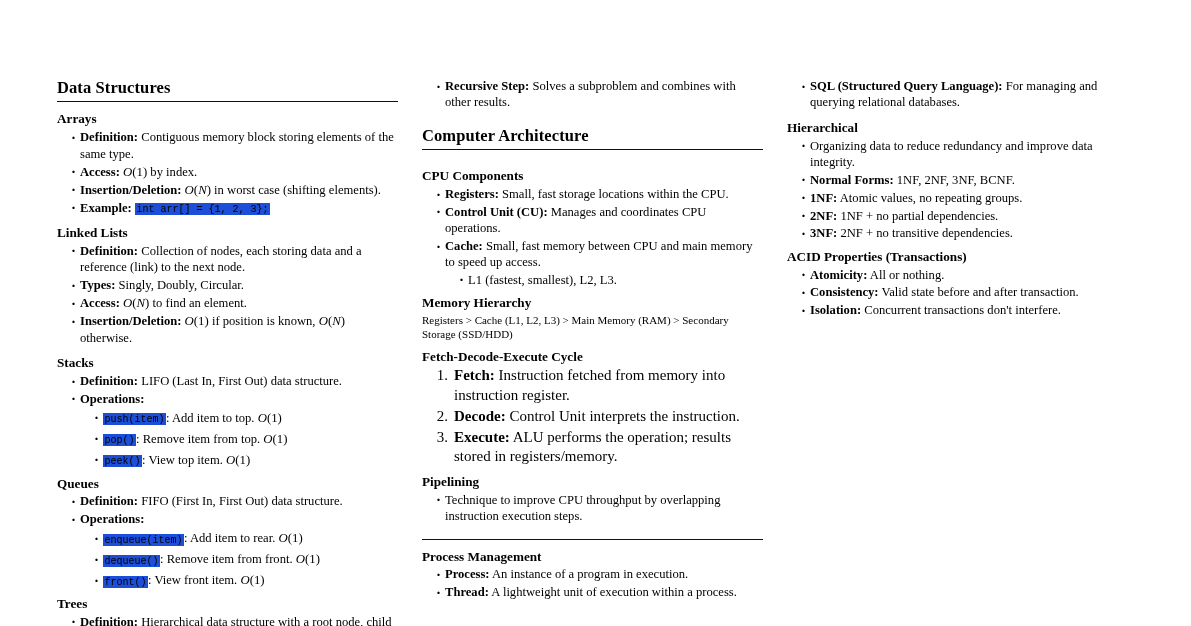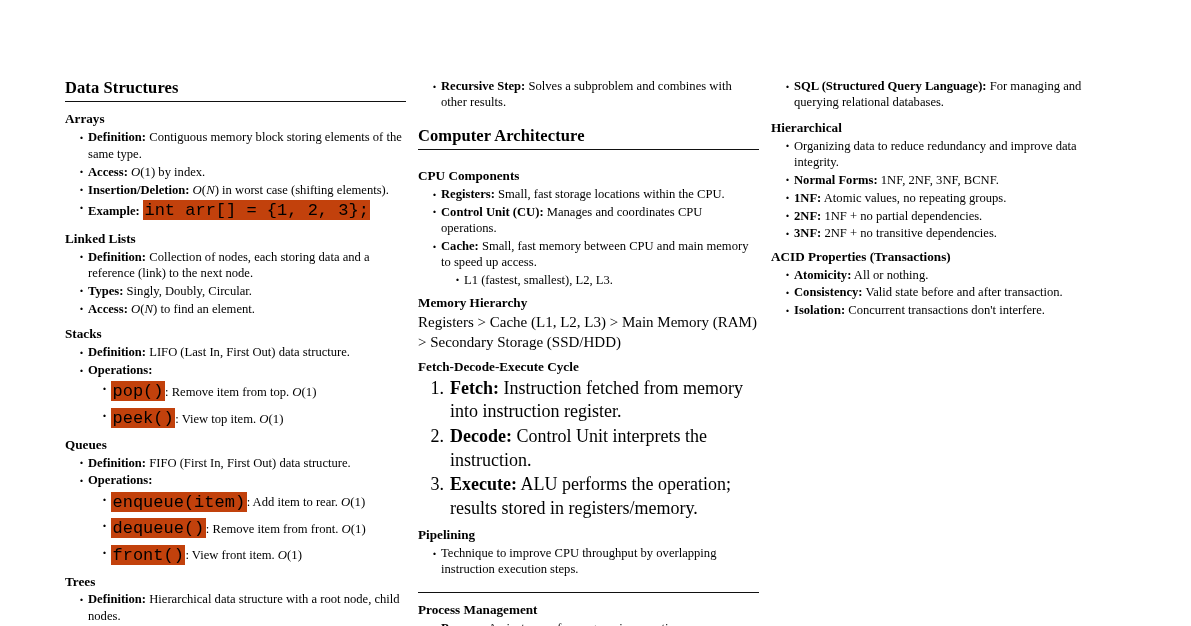--- a/index.html
+++ b/index.html
@@ -15,26 +15,26 @@
     color: #000000;
   }
   .page {
     position: relative;
     width: 1191px;
     height: 626px;
     overflow: hidden;
   }
   .columns {
     position: absolute;
-    left: 65px;
+    left: 57px;
     top: 78px;
     width: 1058px;
     height: 548px;
     display: flex;
-    gap: 12px;
+    gap: 24px;
     overflow: hidden;
   }
   .col {
     width: 341px;
     flex: 0 0 341px;
     overflow: hidden;
   }
   .col-3 { width: 330px; flex: 0 0 330px; }
 
   h2.section {
@@ -92,48 +92,48 @@
     margin-bottom: 1px;
   }
   ul.bl ul.bl > li { margin-bottom: 4.5px; }
 
   ol.nl {
     padding-left: 10px;
     counter-reset: step;
   }
   ol.nl > li {
     position: relative;
-    font-size: 18px;
+    font-size: 15px;
     line-height: 1.30;
     margin: 0 0 1.5px 0;
     padding-left: 22px;
     counter-increment: step;
   }
   ol.nl > li::before {
     content: counter(step) ".";
     position: absolute;
     left: 0;
     top: 0;
     width: 16px;
     text-align: right;
   }
 
   p.plain {
-    font-size: 15px;
+    font-size: 11px;
     line-height: 1.30;
     margin: 0 0 2px 0;
     padding: 0;
   }
 
   b, .b { font-weight: bold; }
 
   code, .code {
     font-family: "Liberation Mono", "DejaVu Sans Mono", monospace;
-    font-size: 17px;
-    background: #c2410c;
+    font-size: 10px;
+    background: #1d4ed8;
     padding: 0.5px 1.5px;
     white-space: pre;
   }
 
   .math {
     font-style: normal;
   }
   .math .v {
     font-family: "Liberation Serif", "DejaVu Serif", serif;
     font-style: italic;
@@ -186,31 +186,42 @@
           </li>
           <li>
             <b>Types:</b>
             <span>Singly, Doubly, Circular.</span>
           </li>
           <li>
             <b>Access:</b>
             <span class="math"><i class="v">O</i><span class="p">(</span><i class="v">N</i><span class="p">)</span></span>
             <span>to find an element.</span>
           </li>
+          <li>
+            <b>Insertion/Deletion:</b>
+            <span class="math"><i class="v">O</i><span class="p">(1)</span></span>
+            <span>if position is known,</span>
+            <span class="math"><i class="v">O</i><span class="p">(</span><i class="v">N</i><span class="p">)</span></span>
+            <span>otherwise.</span>
+          </li>
         </ul>
 
         <h3 class="sub">Stacks</h3>
         <ul class="bl">
           <li>
             <b>Definition:</b>
             <span>LIFO (Last In, First Out) data structure.</span>
           </li>
           <li>
             <b>Operations:</b>
             <ul class="bl">
+              <li>
+                <code>push(item)</code><span>: Add item to top.</span>
+                <span class="math"><i class="v">O</i><span class="p">(1)</span></span>
+              </li>
               <li>
                 <code>pop()</code><span>: Remove item from top.</span>
                 <span class="math"><i class="v">O</i><span class="p">(1)</span></span>
               </li>
               <li>
                 <code>peek()</code><span>: View top item.</span>
                 <span class="math"><i class="v">O</i><span class="p">(1)</span></span>
               </li>
             </ul>
           </li>

